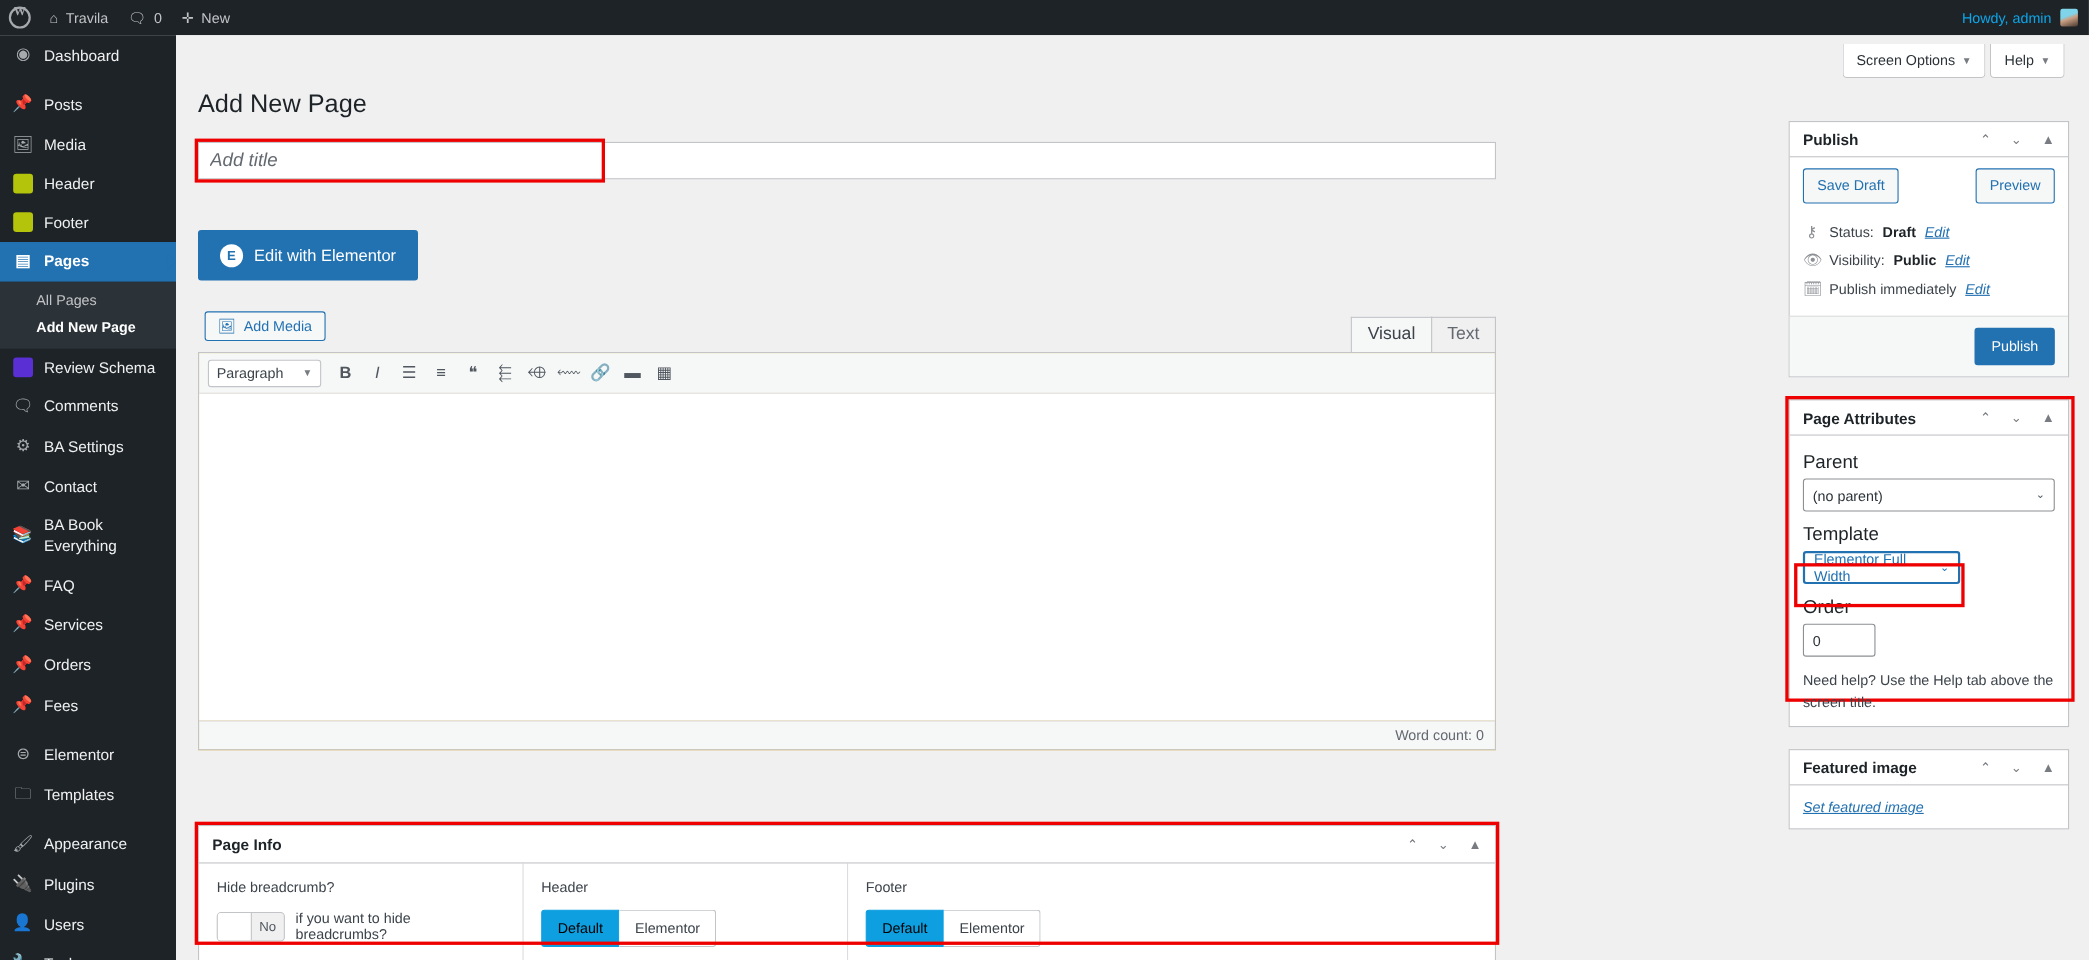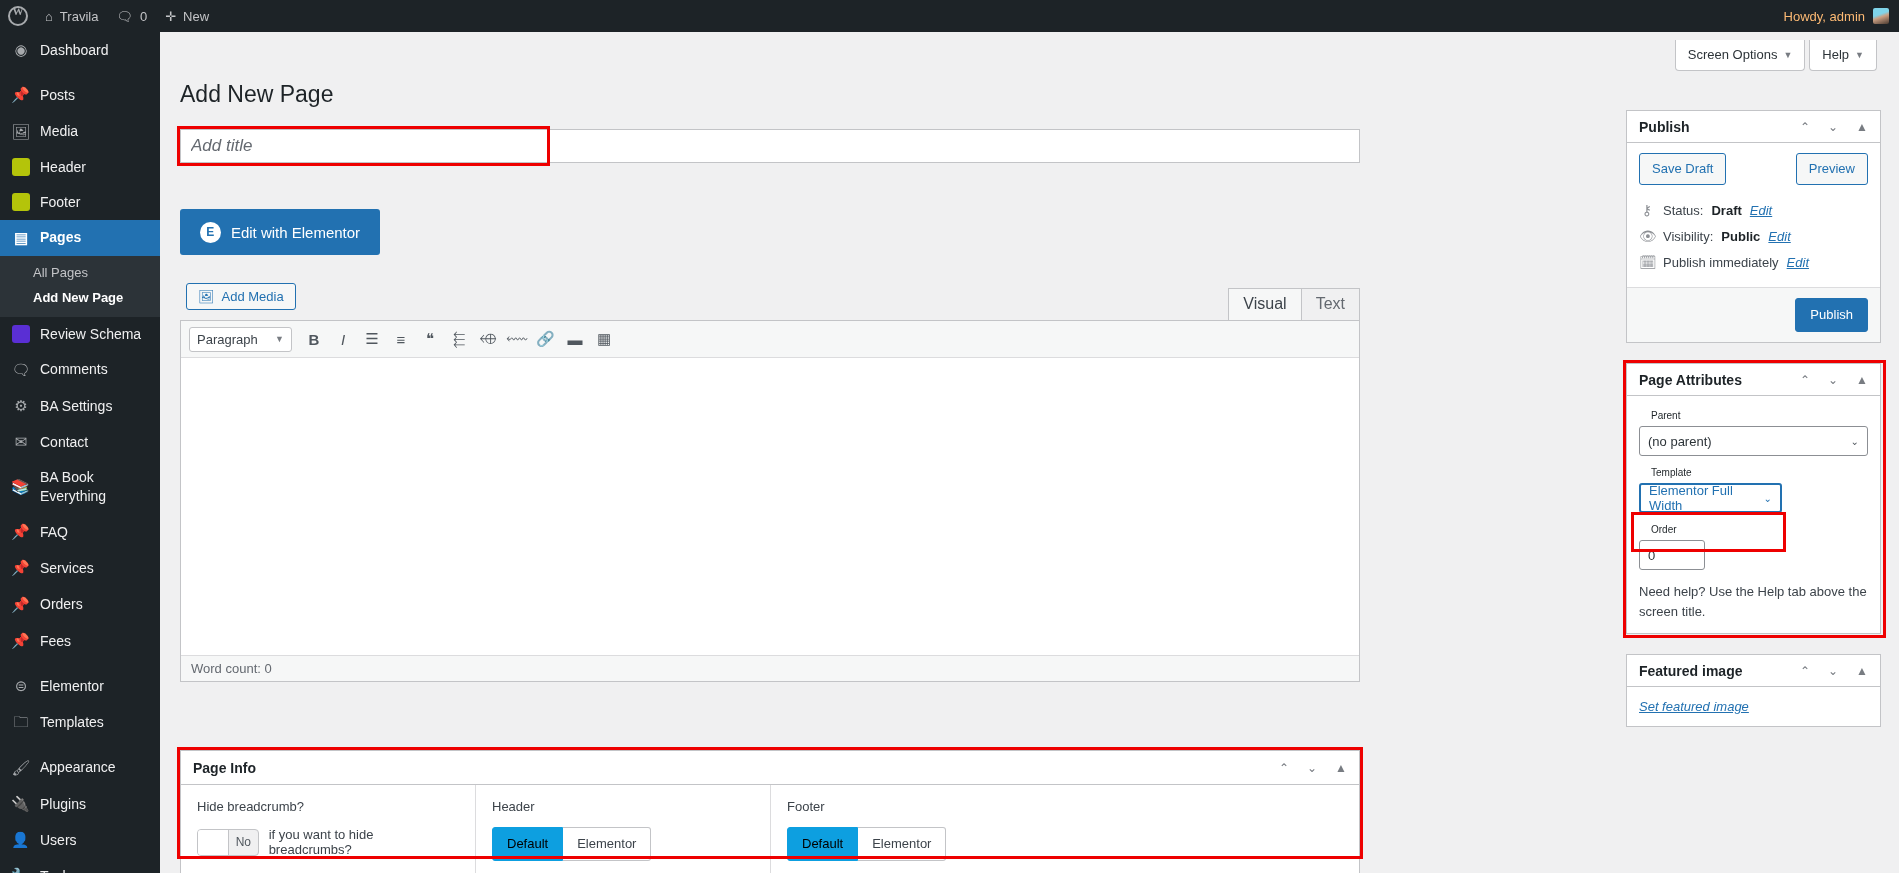--- a/index.html
+++ b/index.html
@@ -142,21 +142,21 @@
     position: absolute; right: 0; top: 0; display: flex; align-items: flex-end;
     height: 100%;
   }
   .ed-tab {
     background: #f0f0f1; border: 1px solid #c3c4c7; border-bottom: none;
     padding: 6px 14px 7px; font-size: 16px; color: #646970; cursor: pointer;
     margin-left: -1px;
   }
   .ed-tab.active { background: #f6f7f7; color: #3c434a; }
   .editor-box {
-    border: 1px solid #c3c4c7; background: #eab308;
+    border: 1px solid #c3c4c7; background: #eab308; text-align: right;
   }
   .mce-toolbar {
     background: #f6f7f7; border-bottom: 1px solid #dcdcde;
     display: flex; align-items: center; gap: 5px; padding: 6px 8px; height: 37px;
   }
   .fmt-select {
     height: 25px; width: 103px; border: 1px solid #c3c4c7; background: #fff;
     border-radius: 3px; font-size: 13px; color: #3c434a;
     display: flex; align-items: center; justify-content: space-between;
     padding: 0 7px; cursor: pointer;
@@ -246,21 +246,21 @@
   .lnk { color: #2271b1; text-decoration: underline; cursor: pointer; font-style: italic; }
   .major-actions {
     background: #f6f7f7; border-top: 1px solid #dcdcde;
     padding: 10px 12px; display: flex; justify-content: flex-end;
   }
   .btn-primary {
     background: #2271b1; border: 1px solid #2271b1; color: #fff;
     border-radius: 3px; padding: 5px 14px; font-size: 13px; cursor: pointer;
     font-family: "Liberation Sans", sans-serif; line-height: 1.7;
   }
-  .attr-label { font-size: 10px; color: #1d2327; margin: 4px 12px 5px; }
+  .attr-label { font-size: 17px; color: #1d2327; margin: 4px 0 5px; }
   .wp-select {
     width: 100%; height: 30px; border: 1px solid #8c8f94; border-radius: 3px;
     background: #fff; font-size: 13px; color: #2c3338; padding: 0 24px 0 8px;
     display: flex; align-items: center; position: relative; cursor: pointer;
   }
   .wp-select .sel-caret {
     position: absolute; right: 8px; color: #50575e; font-size: 10px;
   }
   .wp-select.focused {
     border: 2px solid #2271b1; color: #2271b1; width: 143px;
@@ -295,21 +295,21 @@
   </div>
   <div class="ab-item">
     <span class="ico">🗨</span>
     <span>0</span>
   </div>
   <div class="ab-item">
     <span class="ico">✛</span>
     <span>New</span>
   </div>
   <div class="ab-right">
-    <span style="color:#fdba74">Howdy, admin</span>
+    <span style="color:#0ea5e9">Howdy, admin</span>
     <span class="avatar"></span>
   </div>
 </div>
 
 <div id="adminmenu">
     <div class="menu-item">
       <span class="mi-ico">◉</span>
       <span>Dashboard</span>
     </div>
     <div class="menu-sep"></div>

